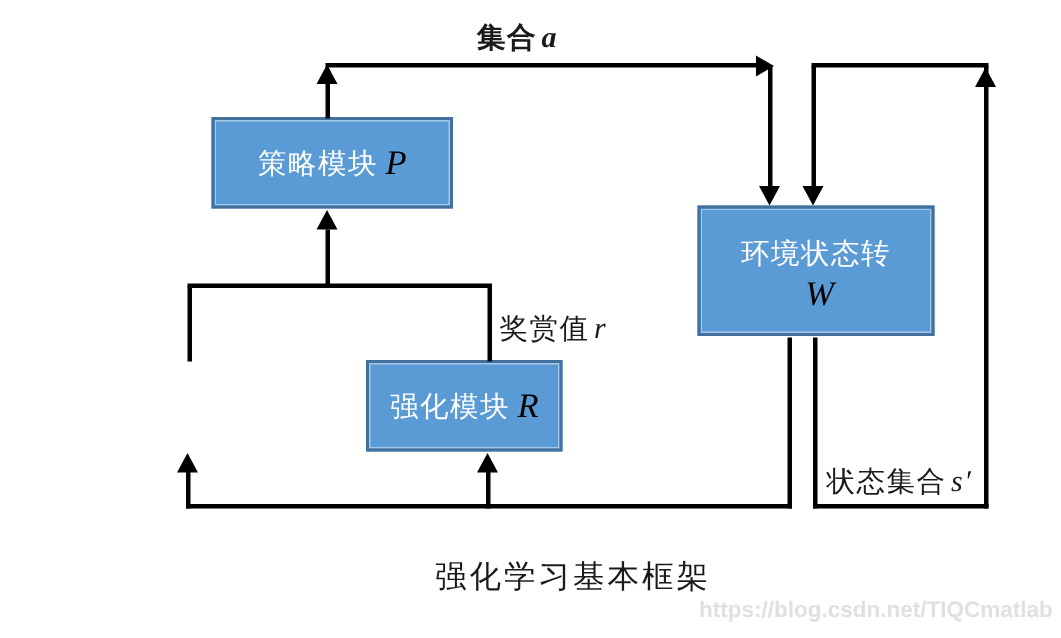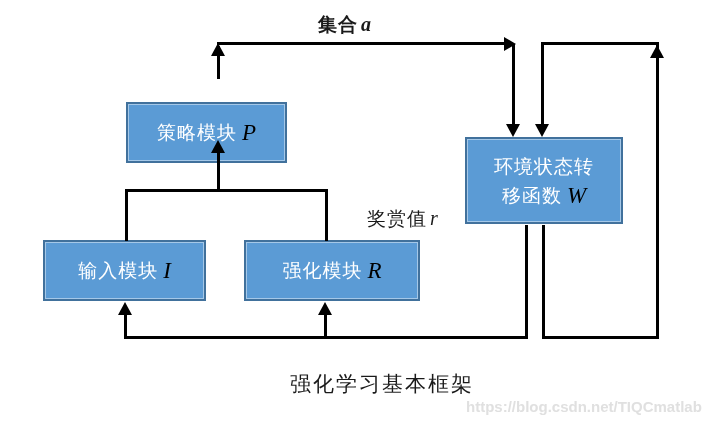--- a/index.html
+++ b/index.html
@@ -35,41 +35,36 @@
 
   .caption{position:absolute;color:var(--caption-text);font-size:21px;letter-spacing:2px;white-space:nowrap;}
   .watermark{position:absolute;color:var(--watermark-text);
              font-family:"Liberation Sans","DejaVu Sans",sans-serif;font-size:15px;white-space:nowrap;}
 </style>
 </head>
 <body>
 
 <div class="canvas">
 
-  <div class="box" style="left:126px;top:78px;width:161px;height:61px;margin-top:24px;">
+  <div class="box" style="left:141px;top:78px;width:161px;height:61px;">
     <span class="cn">策略模块</span>
       <span class="var">P</span>
   </div>
 
-  <div class="box" style="left:43px;top:240px;width:163px;height:61px;">
-    <span class="cn">输入模块</span>
-      <span class="var">I</span>
-  </div>
 
-  <div class="box" style="left:244px;top:240px;width:176px;height:61px;">
+  <div class="box" style="left:244px;top:240px;width:131px;height:61px;">
     <span class="cn">强化模块</span>
       <span class="var">R</span>
   </div>
 
   <div class="box wbox" style="left:465px;top:137px;width:158px;height:87px;">
     <div class="row">
         <span class="cn">环境状态转</span>
       </div>
     <div class="row">
-        <span class="cn">移函数</span>
         <span class="var">W</span>
       </div>
   </div>
 
   <div class="l" style="left:217px;top:46px;width:3px;height:33px;"></div>
   <div class="arr arr-up" style="left:211px;top:43px;"></div>
 
   <div class="l" style="left:217px;top:42px;width:292px;height:3px;"></div>
   <div class="arr arr-right" style="left:504px;top:37px;"></div>
 
@@ -96,20 +91,23 @@
   <div class="arr arr-up" style="left:118px;top:302px;"></div>
   <div class="l" style="left:324px;top:314px;width:3px;height:25px;"></div>
   <div class="arr arr-up" style="left:318px;top:302px;"></div>
 
   <div class="l" style="left:542px;top:225px;width:3px;height:114px;"></div>
   <div class="l" style="left:542px;top:336px;width:117px;height:3px;"></div>
 
   <div class="elabel" style="left:318px;top:12px;font-weight:bold;">
     <span>集合</span><span class="var">a</span>
   </div>
-  <div class="elabel" style="left:333px;top:206px;margin-left:34px;">
+  <div class="elabel" style="left:333px;top:206px;">
     <span>奖赏值</span><span class="var">r</span>
+  </div>
+  <div class="elabel" style="left:551px;top:308px;">
+    <span>状态集合</span><span class="var">s′</span>
   </div>
 
   <div class="caption" style="left:290px;top:370px;">强化学习基本框架</div>
   <div class="watermark" style="left:466px;top:398px;font-weight:bold;">https://blog.csdn.net/TIQCmatlab</div>
 
 </div>
 
 </body></html>

